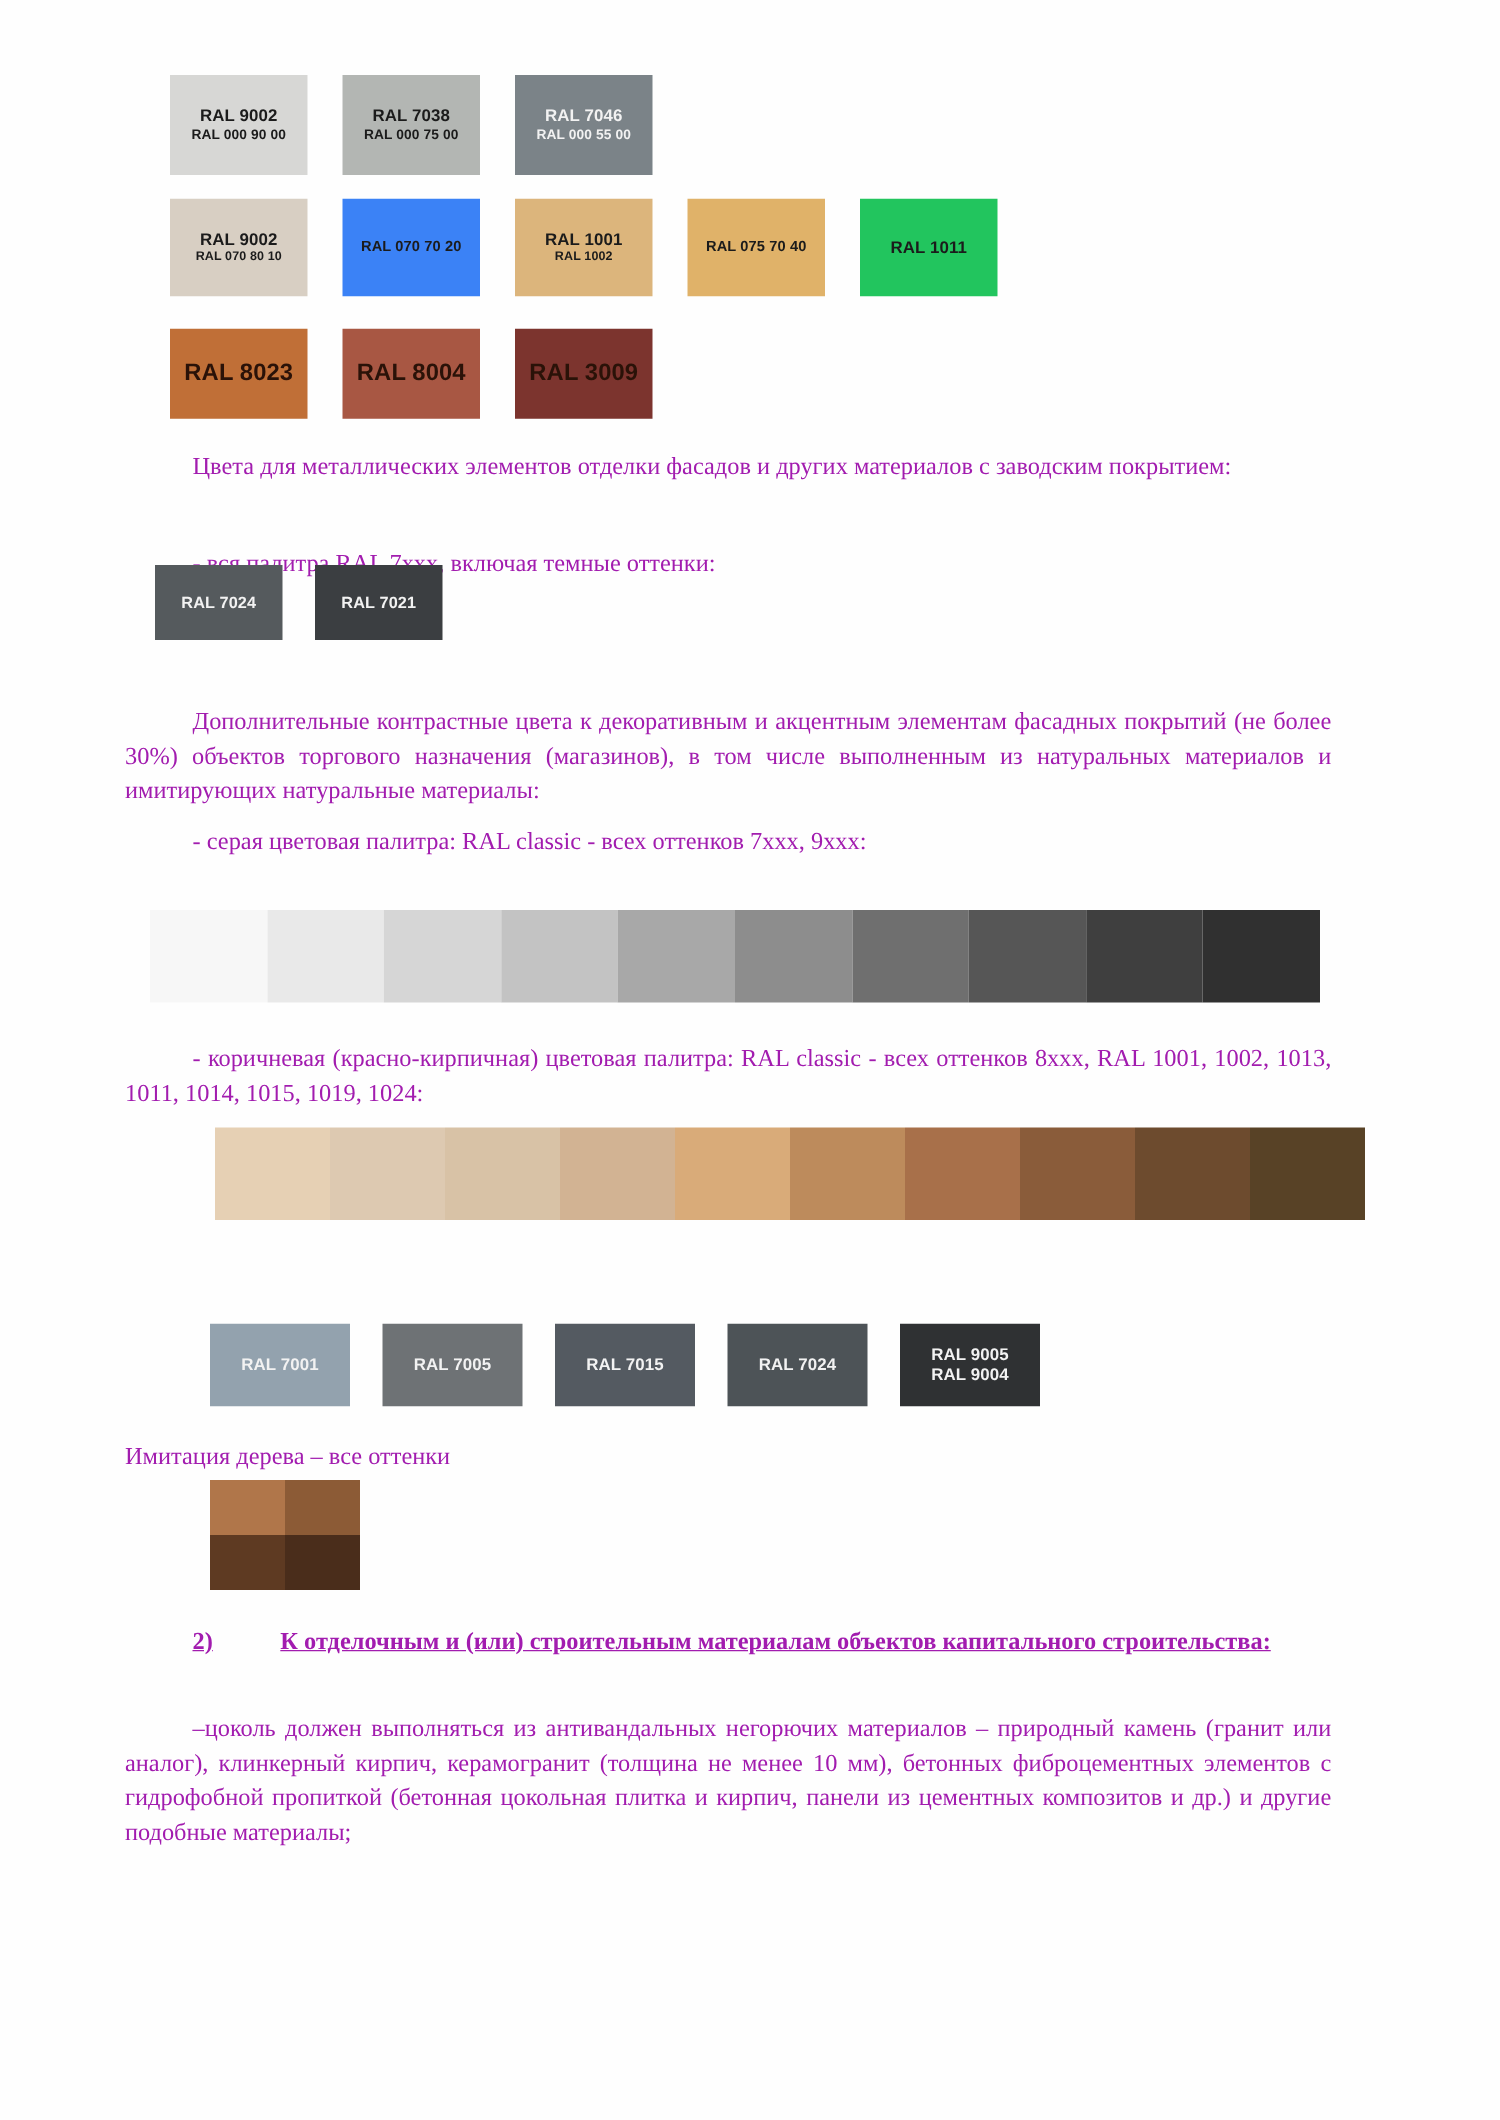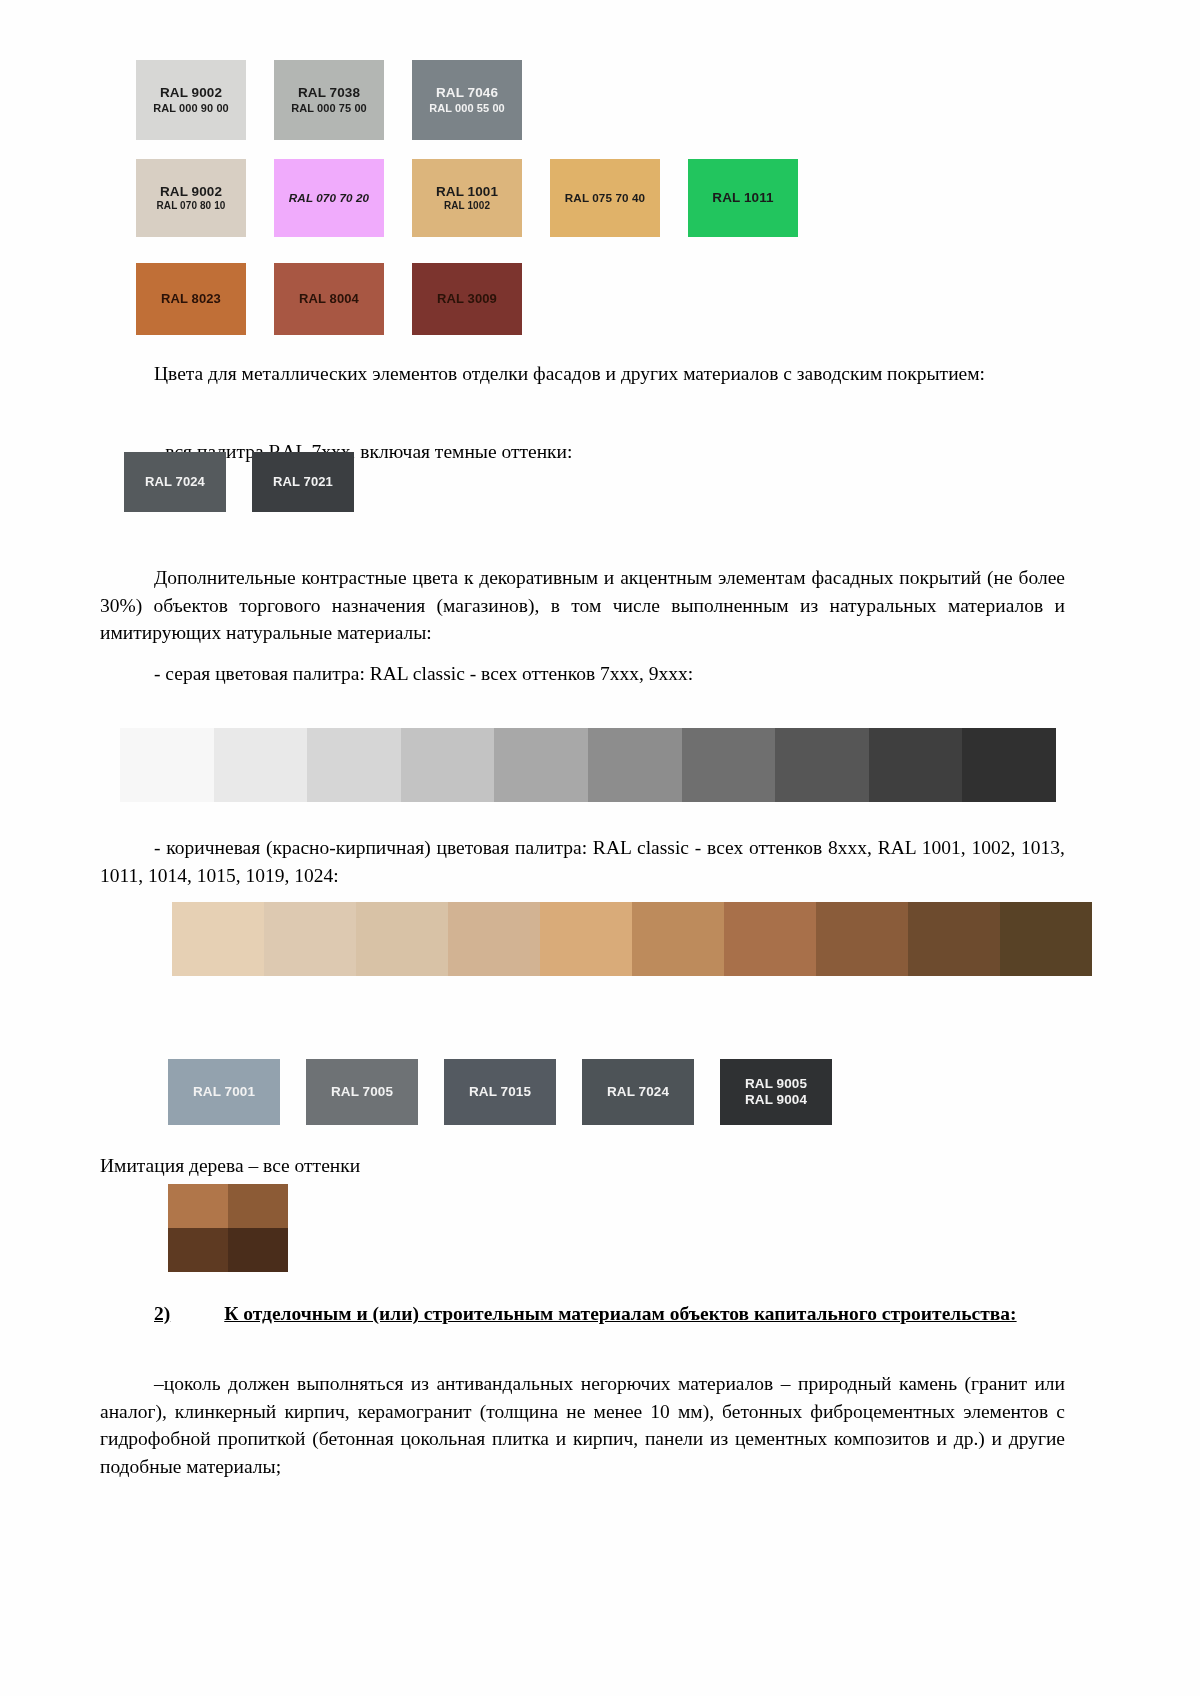--- a/index.html
+++ b/index.html
@@ -57,21 +57,21 @@
   #row1 .swatch .sub { font-size: 11px; }
 
   
   #row2 { left: 136px; top: 159px; gap: 28px; }
   #row2 .swatch { width: 110px; height: 78px; font-size: 13.5px; }
   #row2 .swatch .sub { font-size: 10px; }
   #row2 .swatch.compact { font-size: 11.7px; }
 
   
   #row3 { left: 136px; top: 263px; gap: 28px; }
-  #row3 .swatch { width: 110px; height: 72px; font-size: 13px; }
+  #row3 .swatch { width: 110px; height: 72px; font-size: 19px; }
 
   
   #rowMetal { left: 124px; top: 452px; gap: 26px; }
   #rowMetal .swatch { width: 102px; height: 60px; font-size: 13px; }
 
   
   #rowProfiles { left: 168px; top: 1059px; gap: 26px; }
   #rowProfiles .swatch { width: 112px; height: 66px; font-size: 13.5px; }
 
   
@@ -96,21 +96,21 @@
   #brownStrip { left: 172px; top: 902px; width: 920px; }
 
   
   p.para {
     position: absolute;
     margin: 0;
     font-size: 19.5px;
     line-height: 27.5px;
     text-align: justify;
     text-justify: inter-word;
-    color: #000000;
+    color: #a21caf;
   }
   p.para .ind { display: inline-block; width: 54px; }
   .nojust { text-align: left; }
   .under { text-decoration: underline; }
 
   #p1 { left: 100px; top: 360px; width: 965px; }
   #p2 { left: 100px; top: 438px; width: 965px; }
   #p3 { left: 100px; top: 564px; width: 965px; }
   #p4 { left: 100px; top: 660px; width: 965px; }
   #p5 { left: 100px; top: 834px; width: 965px; }
@@ -137,21 +137,21 @@
         <span class="ln">RAL 7046</span>
         <span class="ln sub">RAL 000 55 00</span>
       </div>
     </div>
 
   <div class="swatch-row" id="row2">
       <div class="swatch " style="background: rgb(216, 207, 195);">
         <span class="ln">RAL 9002</span>
         <span class="ln sub">RAL 070 80 10</span>
       </div>
-      <div class="swatch compact" style="background: #f0abfc; font-style: italic;">
+      <div class="swatch compact" style="background: #3b82f6;">
         <span class="ln">RAL 070 70 20</span>
       </div>
       <div class="swatch " style="background: rgb(220, 181, 124);">
         <span class="ln">RAL 1001</span>
         <span class="ln sub">RAL 1002</span>
       </div>
       <div class="swatch compact" style="background: rgb(224, 178, 105);">
         <span class="ln">RAL 075 70 40</span>
       </div>
       <div class="swatch " style="background: #22c55e;">

